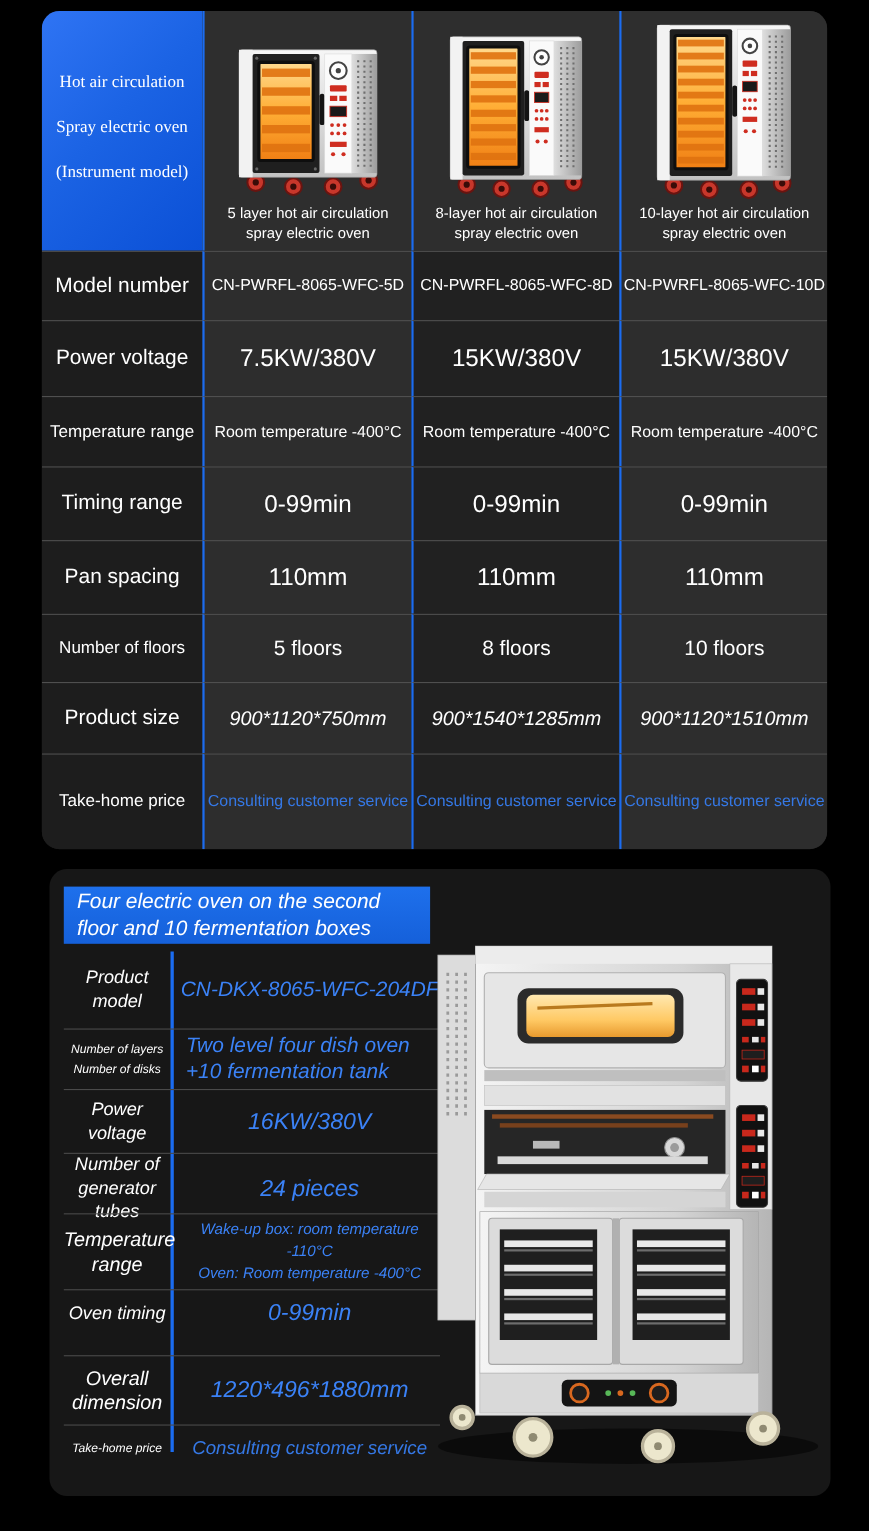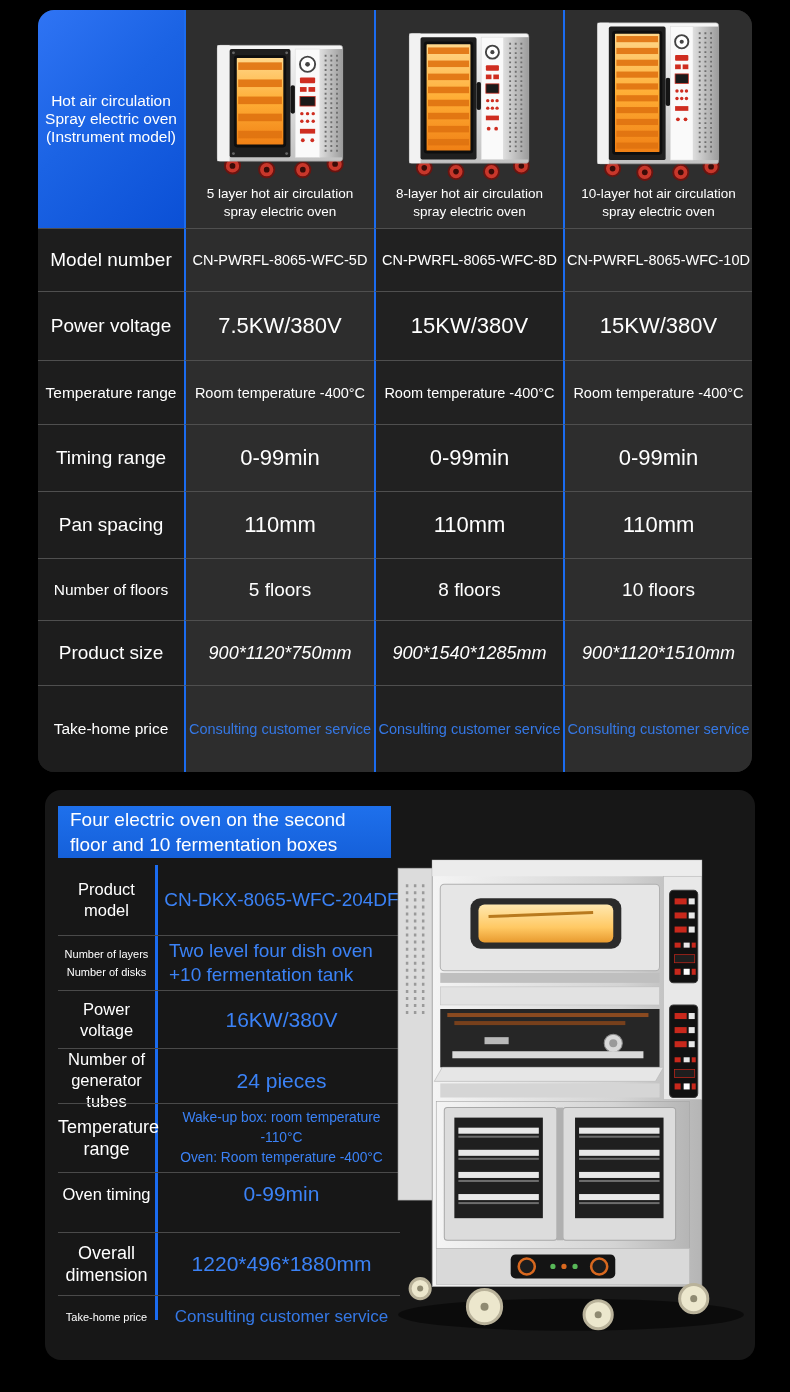--- a/index.html
+++ b/index.html
@@ -12,36 +12,36 @@
               display:grid;grid-template-columns:146px 190px 189px 189px;
               grid-template-rows:218px 63px 69px 64px 67px 67px 62px 65px 87px;}
   .cell{display:flex;align-items:center;justify-content:center;text-align:center;
         box-sizing:border-box;white-space:pre-line;}
   .lab{background:#1d1d1d;}
   .v1,.v3{background:#2d2d2d;}
   .v2{background:#212121;}
   .bl{border-left:2px solid #1b6cf0;}
   .bt{border-top:1px solid #4f4f4f;}
   .corner{background:linear-gradient(135deg,#2f74f4 0%,#1b63e4 45%,#0b50d6 100%);
-          flex-direction:column;justify-content:flex-start;padding-top:82px;
-          font-size:15.5px;line-height:18px;}
+          flex-direction:column;justify-content:flex-start;padding-top:44px;
+          font-size:15.5px;line-height:41px;font-family:Liberation Serif, serif;}
   .head{background:#2e2e2e;flex-direction:column;justify-content:flex-end;padding-bottom:8px;}
   .head svg{display:block;}
   .caption{font-size:13.5px;line-height:17.5px;margin-top:3px;}
   .lab-md{font-size:19px;}
   .lab-sm{font-size:15.5px;}
   .fs-sm{font-size:14.5px;}
   .fs-md{font-size:18px;font-style:italic;}
   .fs-lg{font-size:19px;}
   .fs-xl{font-size:22px;}
   .link{color:#3578e5;font-size:14.5px;}
 
   
   .combo-panel{position:absolute;left:45px;top:790px;width:710px;height:570px;
-               border-radius:16px;background:#171717;overflow:hidden;}
+               border-radius:16px;background:#171717;overflow:hidden;font-style:italic;}
   .combo-title{position:absolute;left:13px;top:16px;width:333px;height:52px;
                background:linear-gradient(180deg,#1e70ec,#1560da);
                display:flex;align-items:center;box-sizing:border-box;padding-left:12px;
                font-size:19px;line-height:25px;white-space:pre-line;}
   .combo-table{position:absolute;left:13px;top:75px;width:342px;display:flex;flex-direction:column;}
   .crow{display:grid;grid-template-columns:97px 245px;align-items:center;box-sizing:border-box;}
   .crow + .crow{border-top:1px solid #4a4a4a;}
   .clab{text-align:center;white-space:pre-line;color:#fff;}
   .cval{text-align:center;white-space:pre-line;color:#3b82f6;padding-left:8px;box-sizing:border-box;}
   .combo-vline{position:absolute;left:110px;top:75px;width:3px;height:455px;background:#1b6cf0;}

